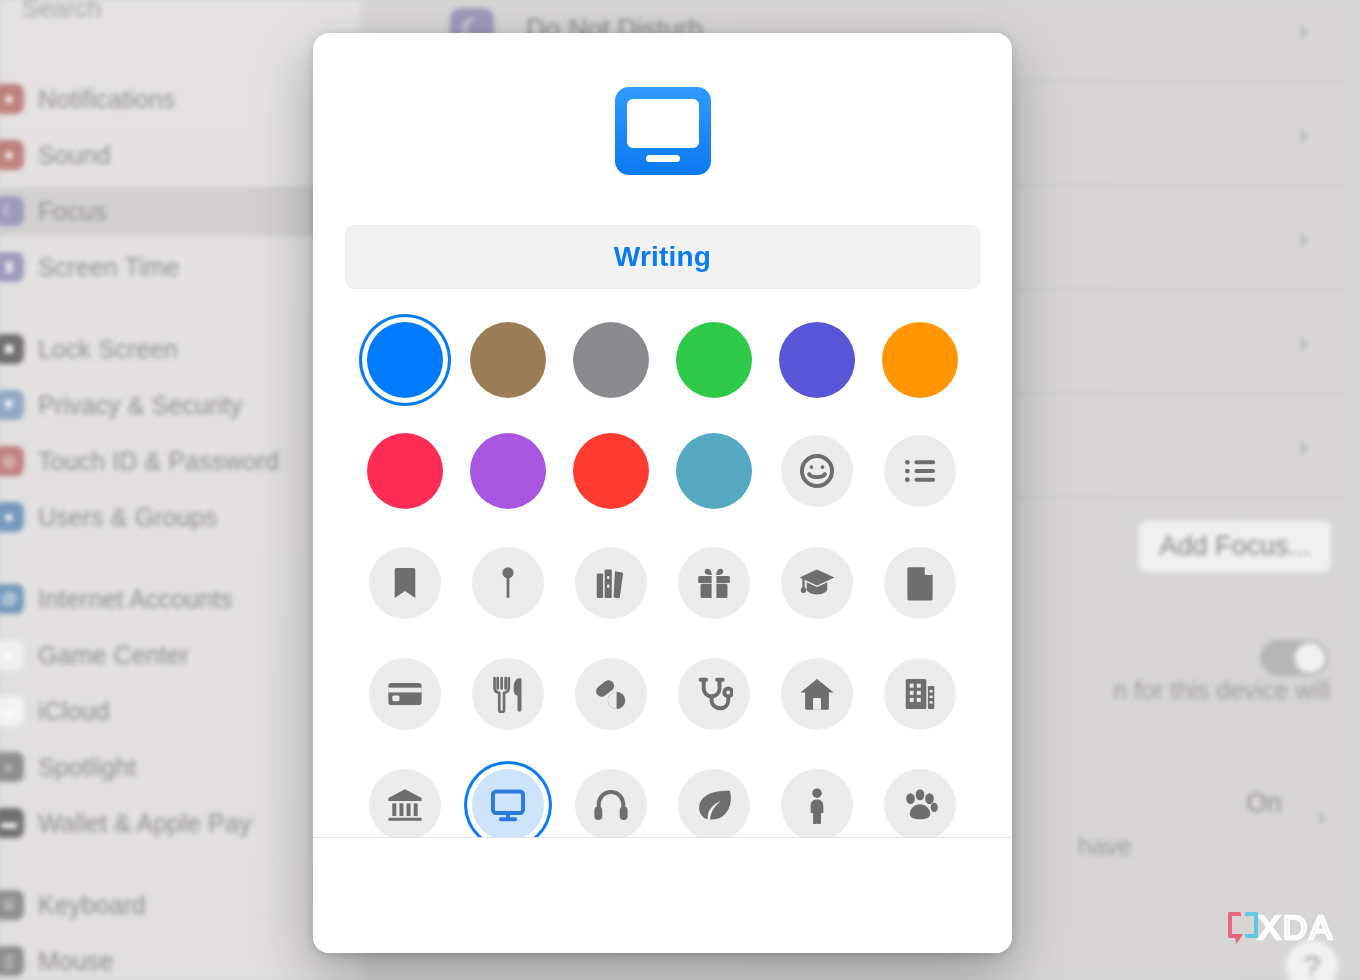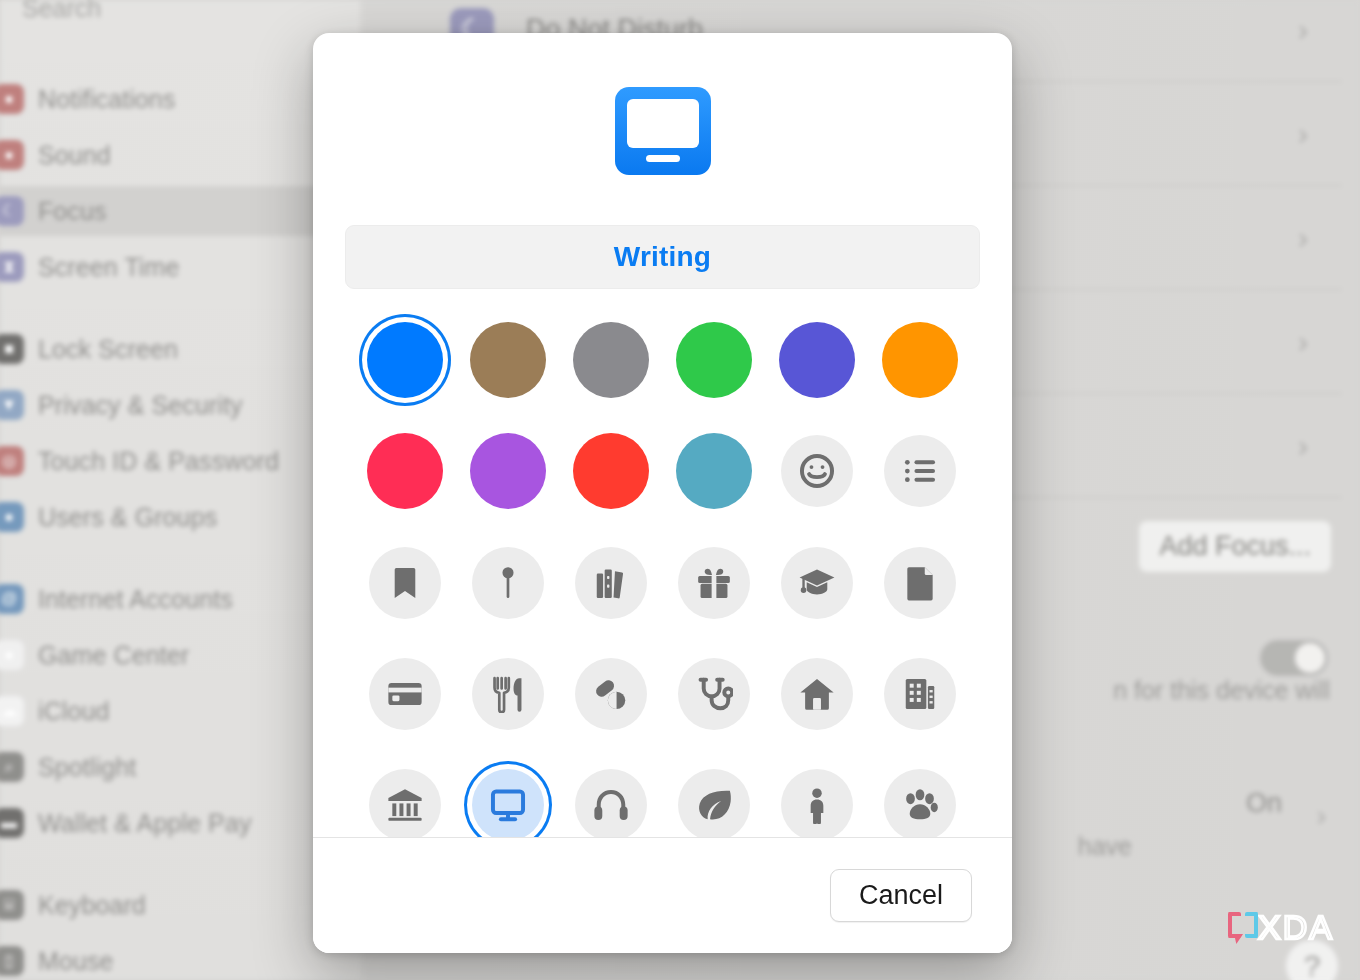--- a/index.html
+++ b/index.html
@@ -506,17 +506,16 @@
                 <ellipse cx="42" cy="27" rx="4.5" ry="6"></ellipse>
                 <path d="M24 23c-7 0-13 6-13 12 0 5 5 7 13 7s13-2 13-7c0-6-6-12-13-12z"></path>
               </svg>
             </div>
           </div>
         </div>
 
     </div>
 
     <div class="footer">
-      <div class="btn">Cancel</div>
     </div>
   </div>
 
 </div>
 
 </body></html>

